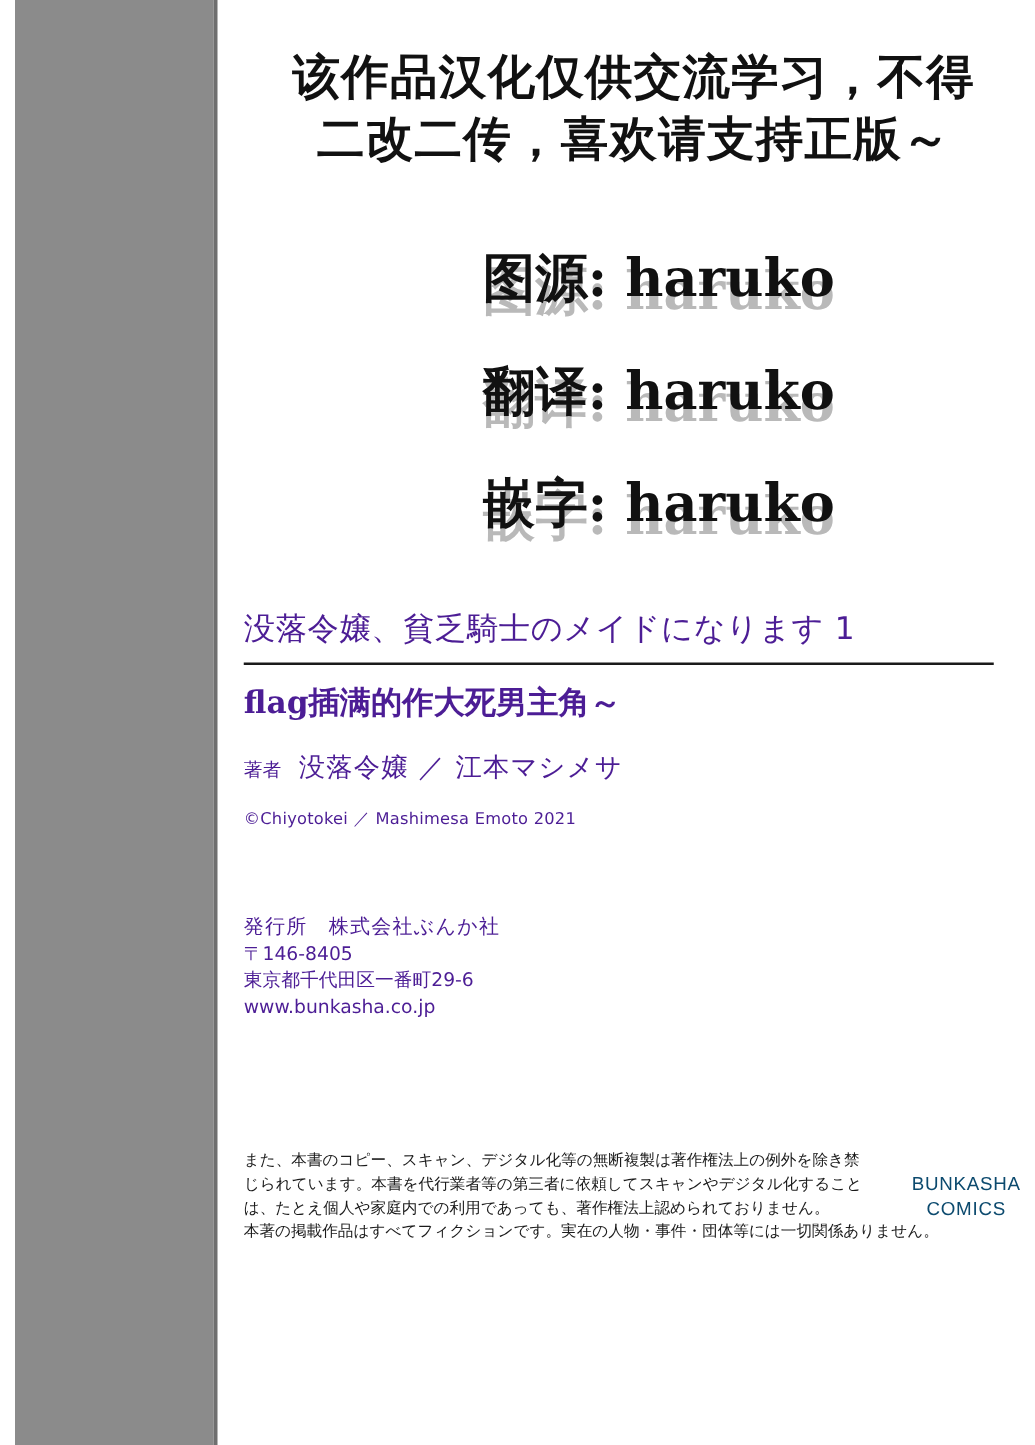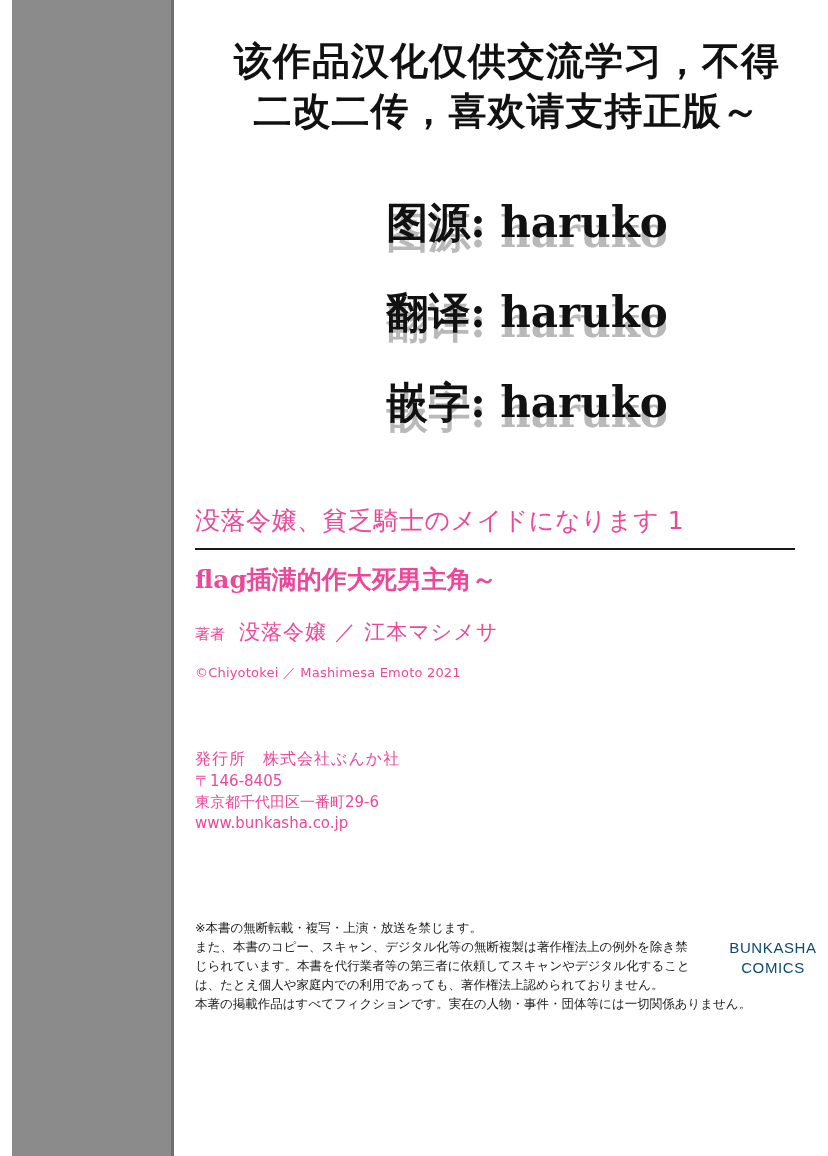--- a/index.html
+++ b/index.html
@@ -79,22 +79,21 @@
     position: relative;
     z-index: 1;
   }
 
   
   .colophon {
     position: absolute;
     left: 183px;
     top: 486px;
     width: 600px;
-    color: #ec4899;
-    margin-top: 18px;
+    color: #4c1d95;
   }
   .title-jp {
     font-family: "DejaVu Sans", sans-serif;
     font-size: 25px;
     line-height: 34px;
     letter-spacing: 0.5px;
     padding-bottom: 10px;
     border-bottom: 2px solid #1a1a1a;
     width: 600px;
     box-sizing: border-box;
@@ -208,21 +207,20 @@
 
     <div class="publisher">
       <div class="pub-line1">発行所　株式会社ぶんか社</div>
       <div>〒146-8405</div>
       <div>東京都千代田区一番町29-6</div>
       <div>www.bunkasha.co.jp</div>
     </div>
   </div>
 
   <div class="legal">
-    <div>※本書の無断転載・複写・上演・放送を禁じます。</div>
     <div>また、本書のコピー、スキャン、デジタル化等の無断複製は著作権法上の例外を除き禁</div>
     <div>じられています。本書を代行業者等の第三者に依頼してスキャンやデジタル化すること</div>
     <div>は、たとえ個人や家庭内での利用であっても、著作権法上認められておりません。</div>
     <div>本著の掲載作品はすべてフィクションです。実在の人物・事件・団体等には一切関係ありません。</div>
   </div>
 
   <div class="imprint">
     <div>BUNKASHA</div>
     <div>COMICS</div>
   </div>

